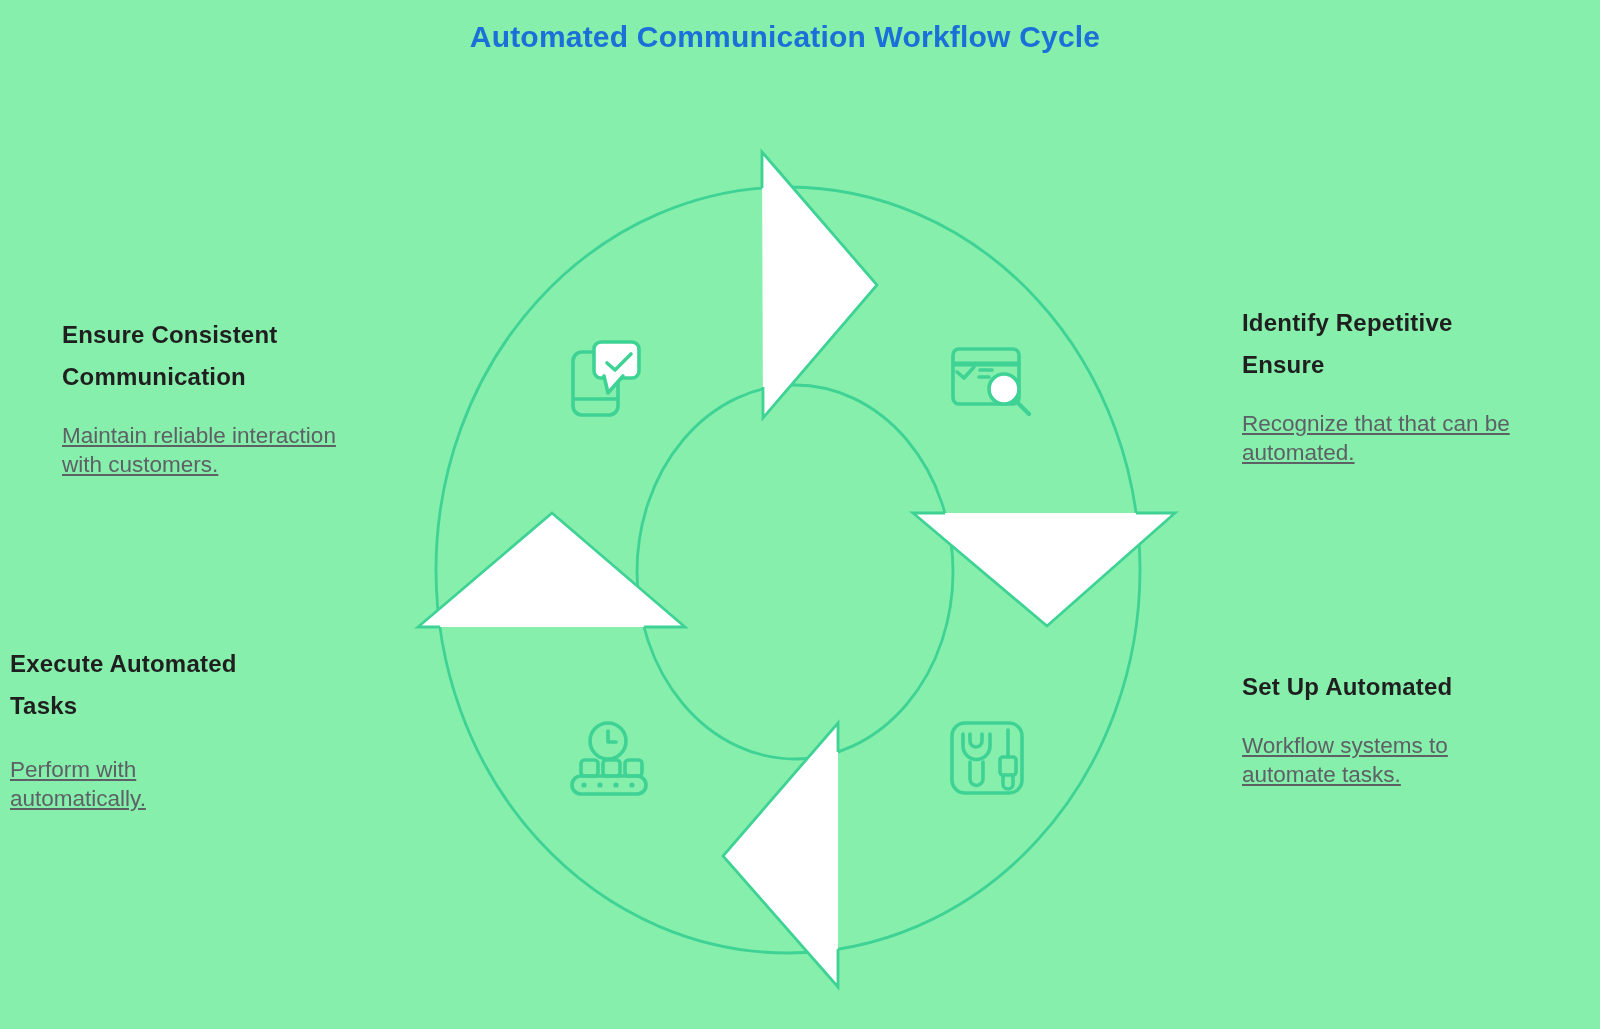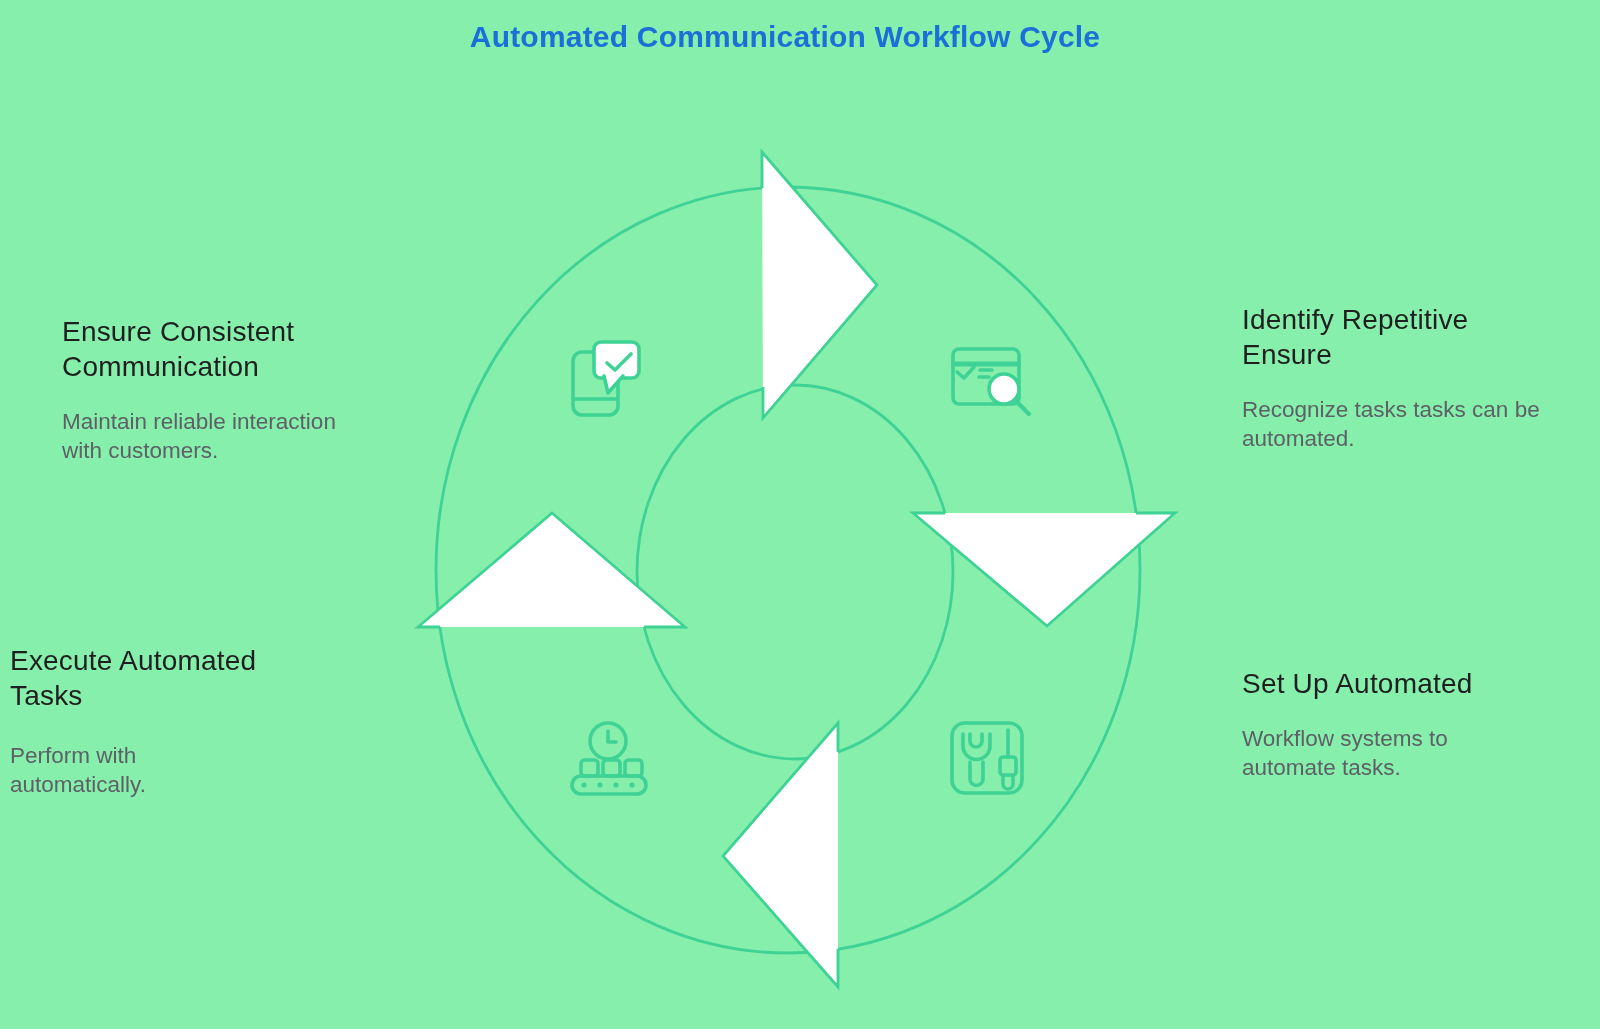--- a/index.html
+++ b/index.html
@@ -10,26 +10,26 @@
   }
   .stage{position:relative;width:1600px;height:1029px;background:#86efac;}
   .title{
     position:absolute;left:785px;top:20px;transform:translateX(-50%);
     margin:0;font-size:30px;font-weight:700;color:#1b6fd8;white-space:nowrap;
     letter-spacing:0.2px;
   }
   .cycle-svg{position:absolute;left:0;top:0;width:1600px;height:1029px;}
   .step{position:absolute;}
   .step h2{
-    margin:0;font-size:28px;font-weight:400;color:#1f1f1f;
-    line-height:35px;white-space:pre-line;letter-spacing:0.2px;
+    margin:0;font-size:24px;font-weight:700;color:#1f1f1f;
+    line-height:42px;white-space:pre-line;letter-spacing:0.2px;
   }
   .step p{
     margin:23px 0 0 0;font-size:22.5px;font-weight:400;color:#5d6165;
-    line-height:29px;white-space:pre-line;
+    line-height:29px;white-space:pre-line;text-decoration:underline;
   }
   .step-top-left{left:62px;top:314px;width:350px;text-align:left;}
   .step-top-right{left:1242px;top:302px;width:330px;text-align:left;}
   .step-bottom-left{right:1240px;top:643px;width:350px;}
   .step-bottom-left p{margin-top:28px;}
   .step-bottom-right{left:1242px;top:666px;width:330px;text-align:left;}
 </style>
 </head>
 <body>
 
@@ -111,21 +111,21 @@
   <div class="step step-top-left">
     <h2>Ensure Consistent
 Communication</h2>
     <p>Maintain reliable interaction
 with customers.</p>
   </div>
 
   <div class="step step-top-right">
     <h2>Identify Repetitive
 Ensure</h2>
-    <p>Recognize tasks tasks can be
+    <p>Recognize that that can be
 automated.</p>
   </div>
 
   <div class="step step-bottom-left">
     <h2>Execute Automated
 Tasks</h2>
     <p>Perform with
 automatically.</p>
   </div>
 

